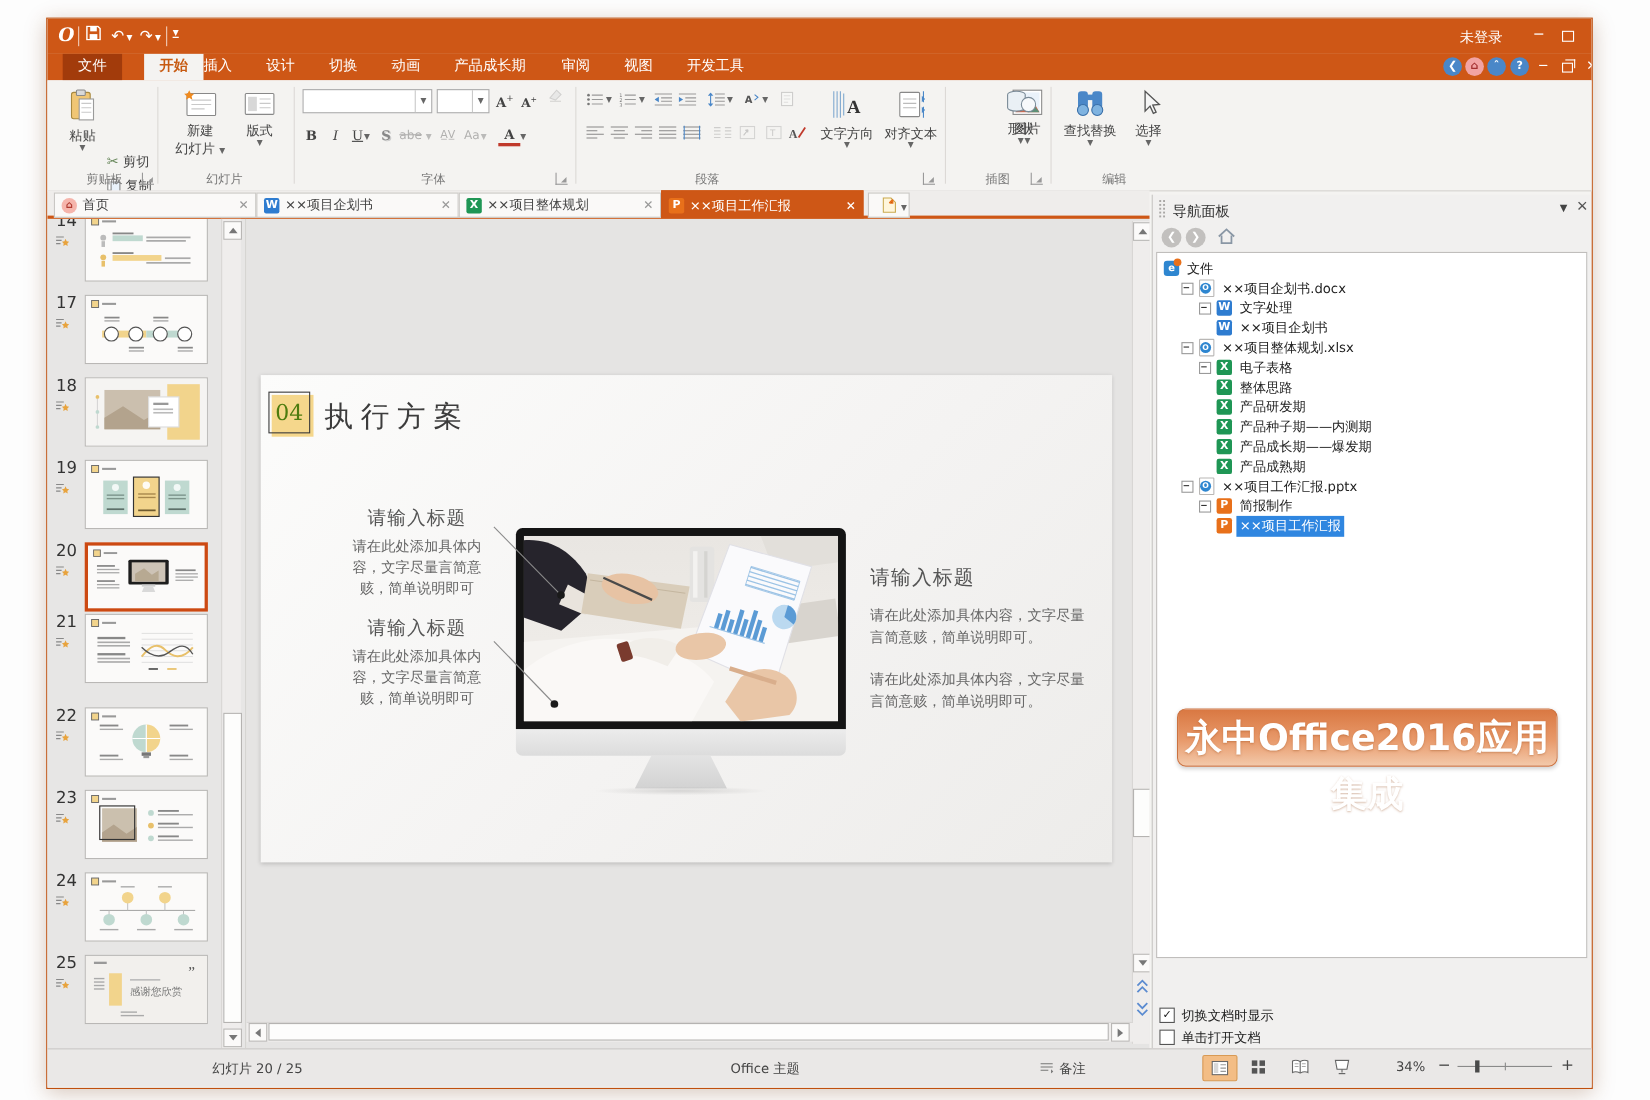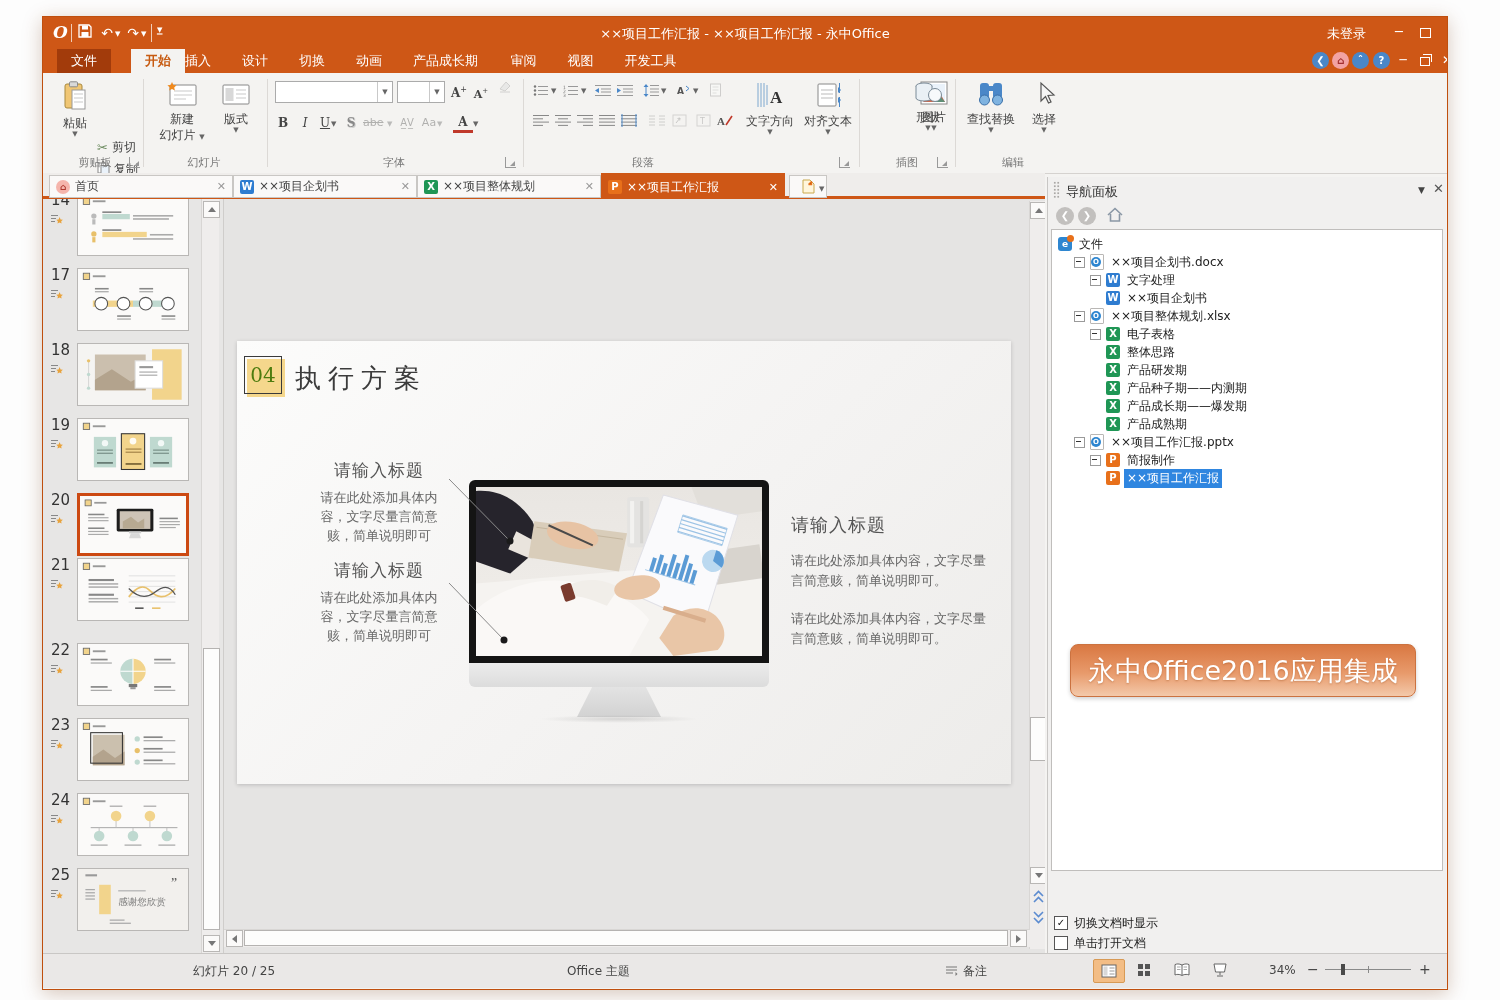--- a/index.html
+++ b/index.html
@@ -116,21 +116,21 @@
   .navx{position:absolute;top:4px;font-size:13px;color:#555;}
   .navcirc{position:absolute;width:18px;height:18px;border-radius:50%;background:#C2C0BE;color:#fff;text-align:center;line-height:18px;font-size:10px;font-weight:bold;}
   .treebox{position:absolute;left:3px;top:52px;width:390px;height:640px;background:#fff;border:1px solid #C0BEBC;overflow:hidden;}
   .titem{position:absolute;height:18px;display:flex;align-items:center;font-size:12px;color:#222;white-space:nowrap;}
   .titem .lbl{margin-left:4px;padding:1px 3px;}
   .titem .lbl.sel{background:#2F86E0;color:#fff;}
   .ebox{width:9px;height:9px;border:1px solid #9a9a9a;background:#fff;position:relative;margin-right:5px;flex:none;}
   .ebox::after{content:"";position:absolute;left:1px;top:3px;width:5px;height:1px;background:#333;}
   .banner{position:absolute;left:22px;top:467px;width:344px;height:51px;border-radius:8px;
           background:linear-gradient(#D97842,#E89A6B 55%,#F3C9AA);border:1px solid #CB7240;
-          color:#fff;font-weight:normal;font-size:27px;text-align:center;line-height:51px;
+          color:#fff;font-weight:bold;font-size:33px;text-align:center;line-height:51px;
           text-shadow:0 1px 2px rgba(140,60,10,.35);box-shadow:0 2px 4px rgba(0,0,0,.18);}
   .optrow{position:absolute;left:6px;height:16px;display:flex;align-items:center;font-size:12px;color:#222;}
   .cbx{width:12px;height:12px;background:#fff;border:1px solid #555;margin-right:6px;text-align:center;line-height:12px;font-size:10px;font-weight:bold;color:#111;flex:none;}
   
   .statusbar{position:absolute;left:0;top:936px;width:100%;height:34px;background:#EAE8E7;border-top:1px solid #C9C7C5;font-size:12px;color:#444;}
   .sview{position:absolute;top:5px;width:30px;height:22px;display:flex;align-items:center;justify-content:center;border-radius:2px;}
   .sview.active{background:#F3BD85;border:1px solid #D89A55;}
   .ztrack{position:absolute;top:15px;height:1px;background:#8a8a8a;}
   .zhandle{position:absolute;top:-5px;width:4px;height:11px;background:#4a4a4a;}
   .ztick{position:absolute;top:-3px;width:1px;height:7px;background:#8a8a8a;}
@@ -150,21 +150,20 @@
             <rect x="4" y="1.5" width="6" height="4" fill="#fff"></rect>
             <rect x="3.5" y="8" width="7" height="5" fill="#fff"></rect>
           </svg>
     </span>
     <span class="qbtn" style="left:54px">↶</span>
     <span class="qcaret" style="left:72px">▼</span>
     <span class="qbtn" style="left:80px">↷</span>
     <span class="qcaret" style="left:98px">▼</span>
     <span class="logobar" style="left:108px"></span>
     <span class="qcaret" style="left:114px;top:9px">▼<br>▔</span>
-    <div class="wtitle">××项目工作汇报 - ××项目工作汇报 - 永中Office</div>
     <span class="login" style="left:1284px">未登录</span>
     <span class="wbtn" style="left:1344px">─</span>
     <span class="wbtn" style="left:1370px"><span class="maxglyph"></span></span>
     <span class="wbtn" style="left:1396px">✕</span>
   </div>
 
   <div class="tabrow">
         <div class="rtab file" style="left: 14px;">文件</div>
         <div class="rtab active" style="left: 88px;">开始</div>
         <div class="rtab" style="left: 128px;">插入</div>
@@ -958,21 +957,21 @@
           </div>
           <div class="optrow" style="top: 20px;">
             <span class="cbx"></span>
             <span>单击打开文档</span>
           </div>
         </div>
   </div>
 
   <div class="statusbar">
     <span class="abs" style="left:150px;top:9px">幻灯片 20 / 25</span>
-    <span class="abs" style="left:524px;top:9px;width:200px;text-align:left">Office 主题</span>
+    <span class="abs" style="left:484px;top:9px;width:200px;text-align:right">Office 主题</span>
     <span class="abs" style="left:902px;top:10px">
       <svg width="13" height="12" viewBox="0 0 13 12">
             <path d="M1 3h11M1 6h11M1 9h7" stroke="#777"></path>
             <path d="M10.5 8 l2 2 -2 2z" fill="#777"></path>
           </svg>
     </span>
     <span class="abs" style="left:920px;top:9px">备注</span>
     <div class="sview active" style="left:1050px">
       <svg width="16" height="14" viewBox="0 0 16 14">
             <rect x="1" y="1" width="14" height="12" fill="#fff" stroke="#666"></rect>

